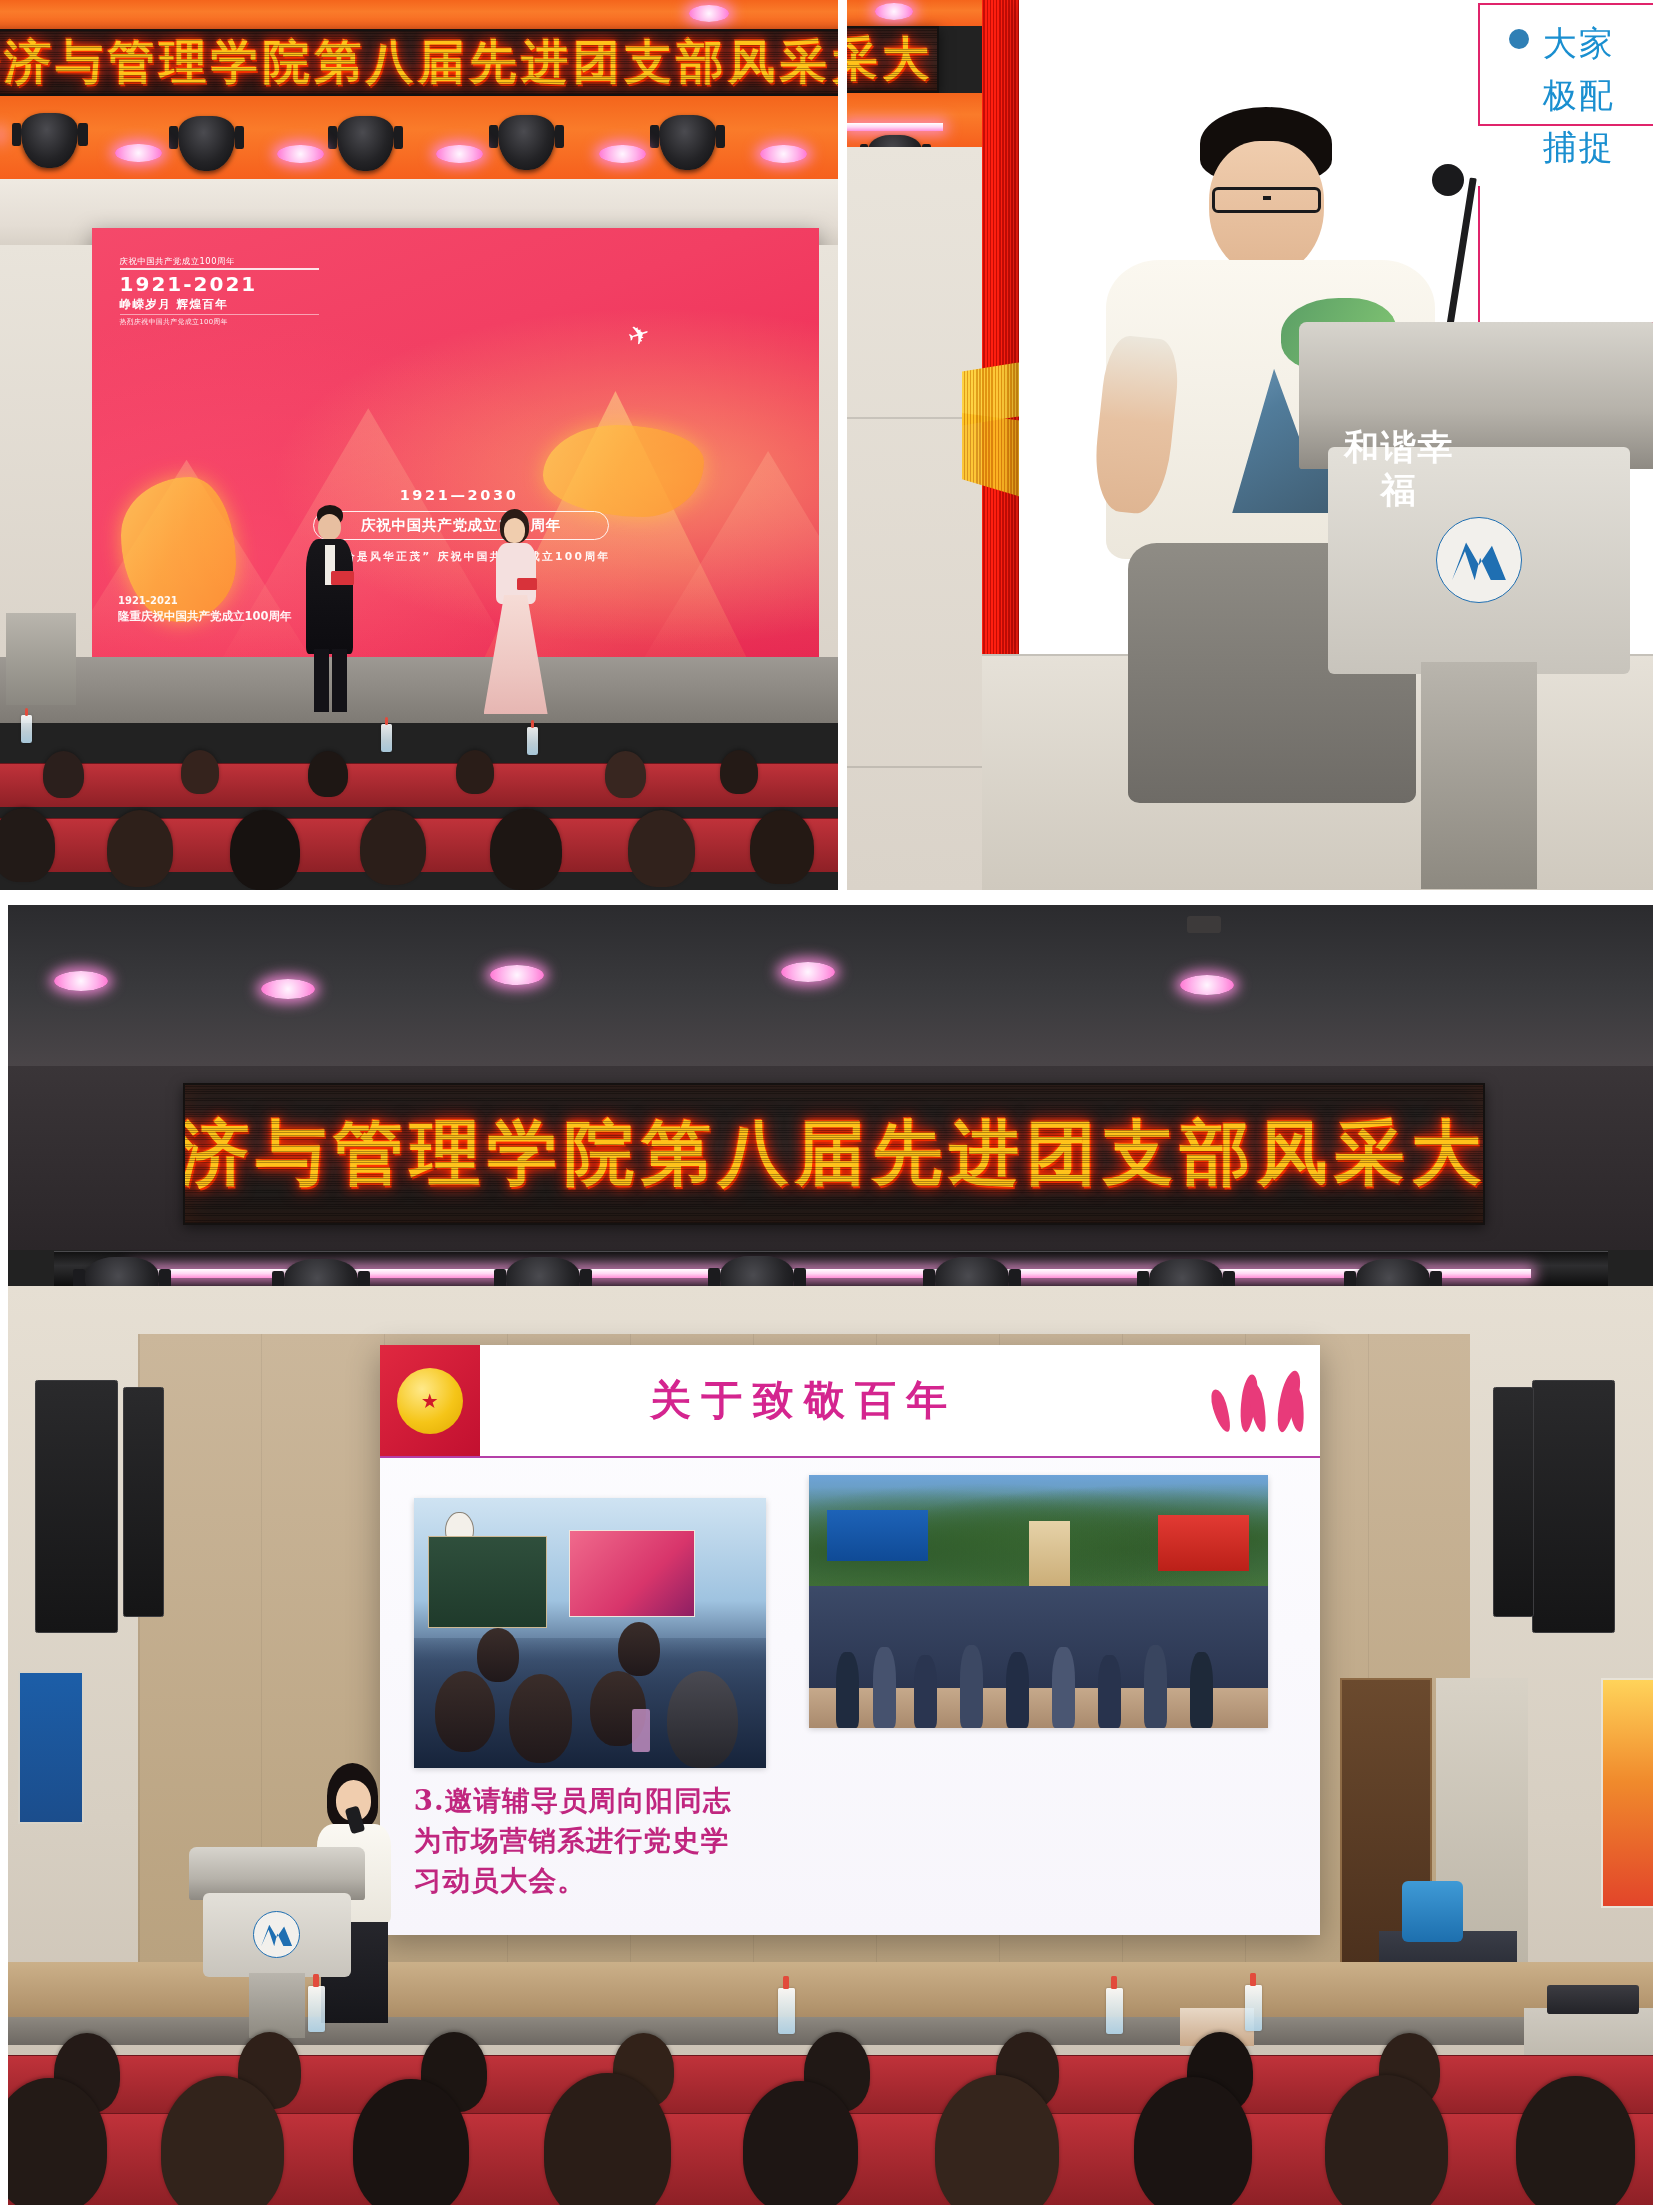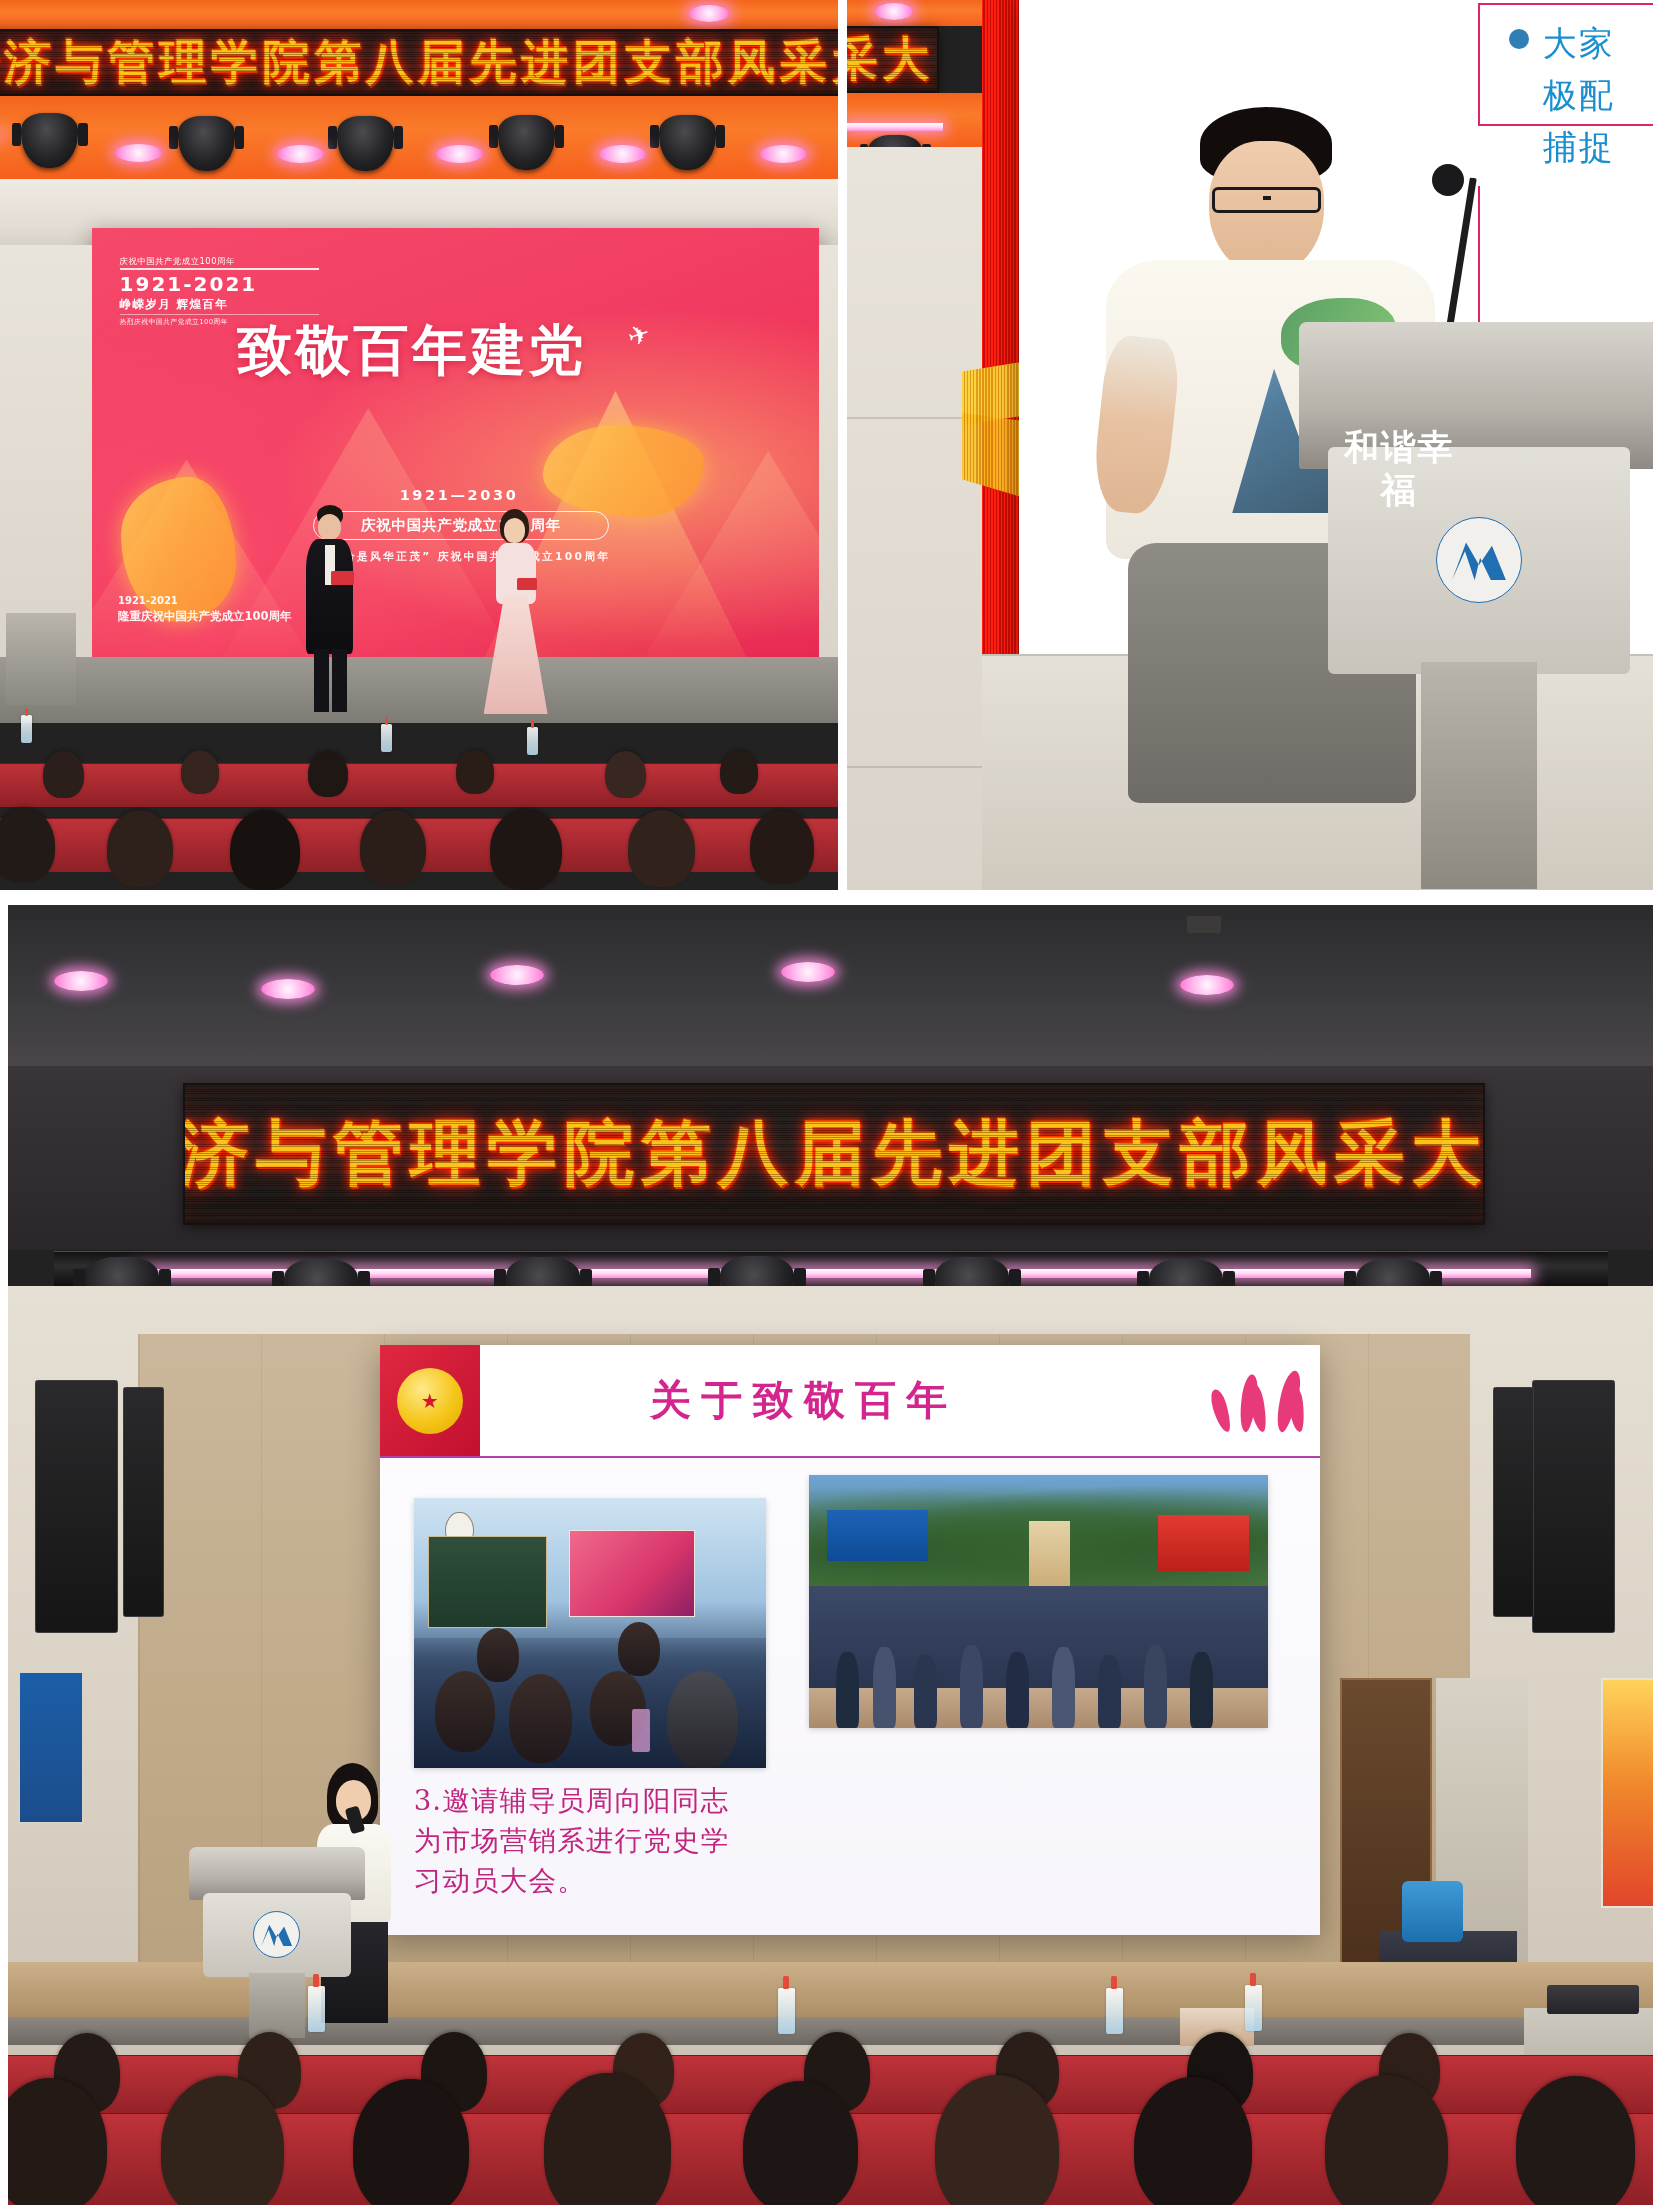--- a/index.html
+++ b/index.html
@@ -441,21 +441,20 @@
 
           <div class="slide-badge" style="left:27.6px; top:27.6px; width:199px;">
             <div style="font-size:8.4px; letter-spacing:.06em;">庆祝中国共产党成立100周年</div>
             <span class="rule"></span>
             <div style="font-size:20px; font-weight:700; letter-spacing:.10em;">1921-2021</div>
             <div style="font-size:11.5px; font-weight:700; letter-spacing:.12em;">峥嵘岁月 辉煌百年</div>
             <span class="rule" style="opacity:.6;"></span>
             <div style="font-size:6.9px; letter-spacing:.05em; opacity:.9;">热烈庆祝中国共产党成立100周年</div>
           </div>
 
-          <div class="slide-title" style="left:145px; top:87px; font-size:55px;">致敬百年建党</div>
           <div class="dove" style="left:536px; top:92px; font-size:26px; transform:rotate(-18deg);">✈</div>
 
           <div class="slide-years" style="left:191px; top:259px; width:352px; font-size:14.5px;">1921—2030</div>
           <div class="slide-pill" style="left:221px; top:283px; width:296px; height:29px; font-size:14.5px;">
             <span>庆祝中国共产党成立100周年</span>
           </div>
           <div class="slide-sub" style="left:115px; top:322px; width:505px; font-size:10.7px;">“百年恰是风华正茂” 庆祝中国共产党成立100周年</div>
 
           <div class="slide-corner" style="left:26px; bottom:32px; font-size:10px;">
             <div>1921-2021</div>
@@ -692,21 +691,21 @@
               <div class="person" style="left:23%; height:29%; width:5%; background:#2a3550;"></div>
               <div class="person" style="left:33%; height:33%; width:5%; background:#3c4863;"></div>
               <div class="person" style="left:43%; height:30%; width:5%; background:#222d45;"></div>
               <div class="person" style="left:53%; height:32%; width:5%; background:#4a5672;"></div>
               <div class="person" style="left:63%; height:29%; width:5%; background:#28334d;"></div>
               <div class="person" style="left:73%; height:33%; width:5%; background:#39455f;"></div>
               <div class="person" style="left:83%; height:30%; width:5%; background:#1e2939;"></div>
             </div>
           </div>
 
-          <div class="deeds-caption" style="left:34px; top:436px; width:329px; font-size:27.6px;">3.邀请辅导员周向阳同志为市场营销系进行党史学习动员大会。</div>
+          <div class="deeds-caption" style="left:34px; top:436px; width:329px; font-size:27.6px;font-weight:bold;">3.邀请辅导员周向阳同志为市场营销系进行党史学习动员大会。</div>
         </div>
       </div>
 
       <div class="wall-poster" style="left:10.7px; top:766px; width:66px; height:153px;"></div>
       <div class="wall-banner-art" style="left:1593px; top:773px; width:61px; height:230px;"></div>
 
       <div class="door" style="left:1332px; top:773px; width:92px; height:306px;"></div>
       <div style="position:absolute; left:1428px; top:773px; width:92px; height:306px; background:linear-gradient(180deg,#d8d2c6 0%, #bab3a5 100%);"></div>
       <div style="position:absolute; left:1371px; top:1026px; width:138px; height:54px; background:linear-gradient(180deg,#3a3d48 0%, #24272f 100%);"></div>
 

